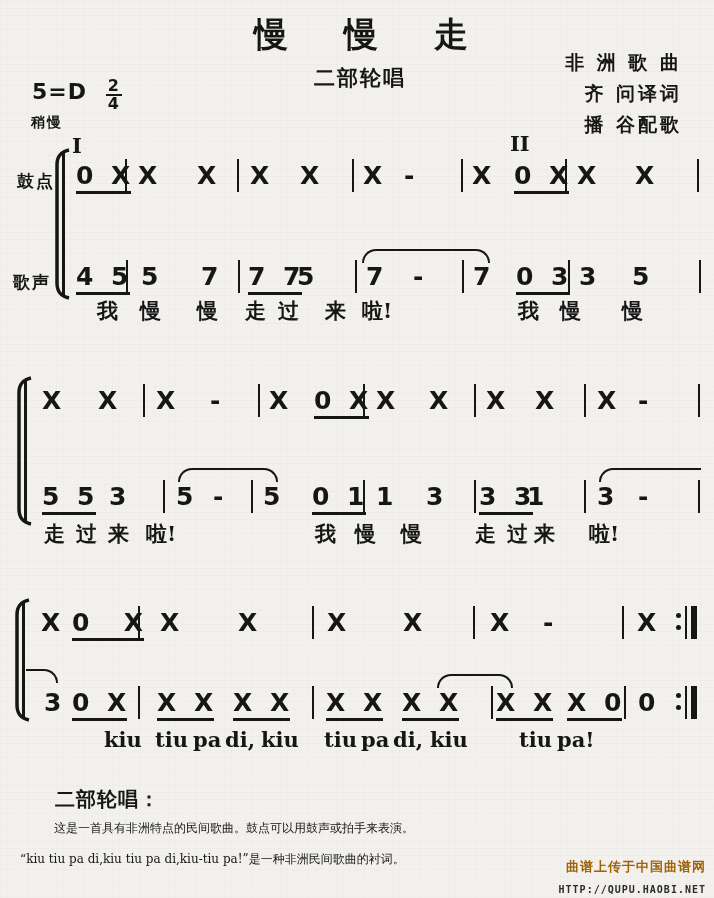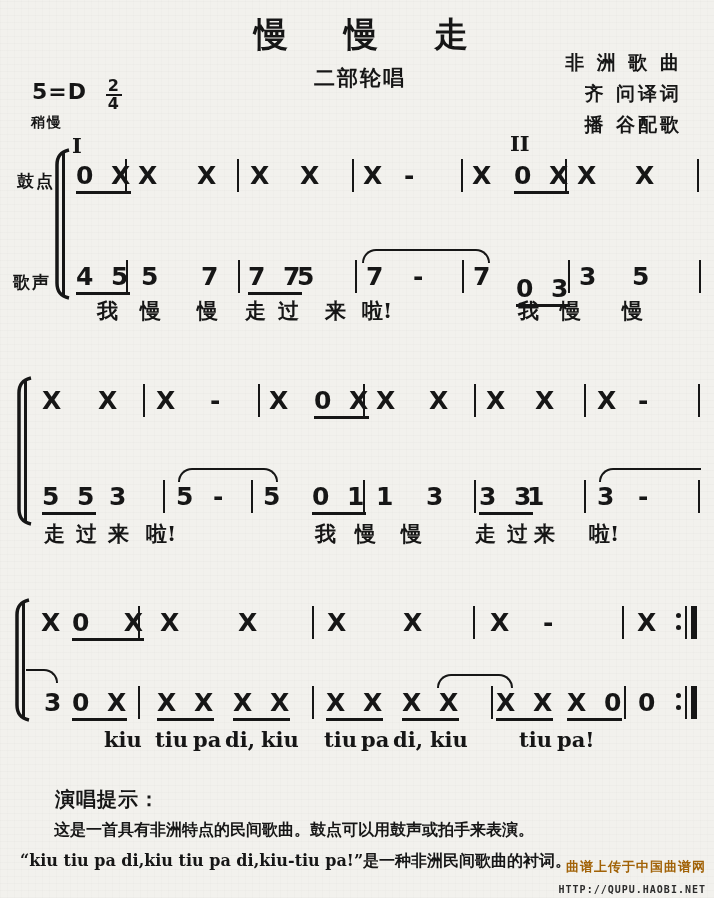--- a/index.html
+++ b/index.html
@@ -38,21 +38,21 @@
   .rep{position:absolute;top:-3px;width:24px;height:33px}
   .rep i,.rep b{font-style:normal;position:absolute;display:block}
   .rep .rd b{left:0;width:5px;height:5px;border-radius:50%;background:#161616}
   .rep .rd b.d1{top:7px}.rep .rd b.d2{top:19px}
   .rep .rthin{left:9px;top:0;width:2px;height:33px;background:#161616}
   .rep .rthick{left:15px;top:0;width:6px;height:33px;background:#161616}
   .bracket{position:absolute;width:20px}
   
   .tips-h{font-size:20px;font-weight:bold;letter-spacing:1px;
           font-family:"DejaVu Serif","Liberation Serif",serif}
-  .tips-line{font-size:16px;font-weight:700;white-space:pre;
+  .tips-line{font-size:12px;font-weight:400;white-space:pre;
           font-family:"DejaVu Serif","Liberation Serif",serif}
   .wm1{position:absolute;right:8px;font-size:13px;font-weight:bold;color:#a16207;letter-spacing:1px}
   .wm2{position:absolute;right:8px;font-size:10px;font-weight:bold;color:#2b2b2b;letter-spacing:1px;
        font-family:"DejaVu Sans Mono","Liberation Mono",monospace}
 </style>
 </head>
 <body>
 
 <div class="abs title" style="left:254px;top:12px">慢慢走</div>
 <div class="abs subtitle" style="left:314px;top:64px">二部轮唱</div>
@@ -99,21 +99,21 @@
       <span class="tok" style="left: 141px;">5</span>
       <span class="tok" style="left: 201px;">7</span>
       <span class="bar" style="left: 238px;"></span>
       <span class="tok u" style="left: 248px;">7 7</span>
       <span class="tok" style="left: 297px;">5</span>
       <span class="bar" style="left: 355px;"></span>
       <span class="tok" style="left: 366px;">7</span>
       <span class="tok" style="left: 413px;">-</span>
       <span class="bar" style="left: 462px;"></span>
       <span class="tok" style="left: 473px;">7</span>
-      <span class="tok u" style="left: 516px; margin-top: 12px;">0 3</span>
+      <span class="tok u" style="left: 516px;">0 3</span>
       <span class="bar" style="left: 568px;"></span>
       <span class="tok" style="left: 579px;">3</span>
       <span class="tok" style="left: 632px;">5</span>
       <span class="bar" style="left: 699px;"></span>
     </div>
     <div class="row" style="top: 297px;">
       <span class="lyr" style="left: 97px;">我</span>
       <span class="lyr" style="left: 140px;">慢</span>
       <span class="lyr" style="left: 197px;">慢</span>
       <span class="lyr" style="left: 245px;">走</span>
@@ -250,18 +250,18 @@
     <div class="bracket" style="left: 14px; top: 376px; height: 150px;"><svg width="20" height="150" viewBox="0 0 20 150">
         <path d="M17,2 C8,4 5,9 5,17 L5,133 C5,141 8,146 17,148" fill="none" stroke="#161616" stroke-width="3.5"></path>
         <line x1="11.5" y1="4" x2="11.5" y2="146" stroke="#161616" stroke-width="3"></line>
       </svg></div>
     <div class="bracket" style="left: 12px; top: 598px; height: 124px;"><svg width="20" height="124" viewBox="0 0 20 124">
         <path d="M17,2 C8,4 5,9 5,17 L5,107 C5,115 8,120 17,122" fill="none" stroke="#161616" stroke-width="3.5"></path>
         <line x1="11.5" y1="4" x2="11.5" y2="120" stroke="#161616" stroke-width="3"></line>
       </svg></div>
   </div>
 
-<div class="abs tips-h" style="left:55px;top:786px">演唱提示：</div>
+<div class="abs tips-h" style="left:55px;top:786px">二部轮唱：</div>
 <div class="abs tips-line" style="left:54px;top:820px">这是一首具有非洲特点的民间歌曲。鼓点可以用鼓声或拍手来表演。</div>
 <div class="abs tips-line" style="left:20px;top:851px">“kiu tiu pa di,kiu tiu pa di,kiu-tiu pa!”是一种非洲民间歌曲的衬词。</div>
 
 <div class="wm1" style="top:858px">曲谱上传于中国曲谱网</div>
 <div class="wm2" style="top:884px">HTTP://QUPU.HAOBI.NET</div>
 
 </body></html>

